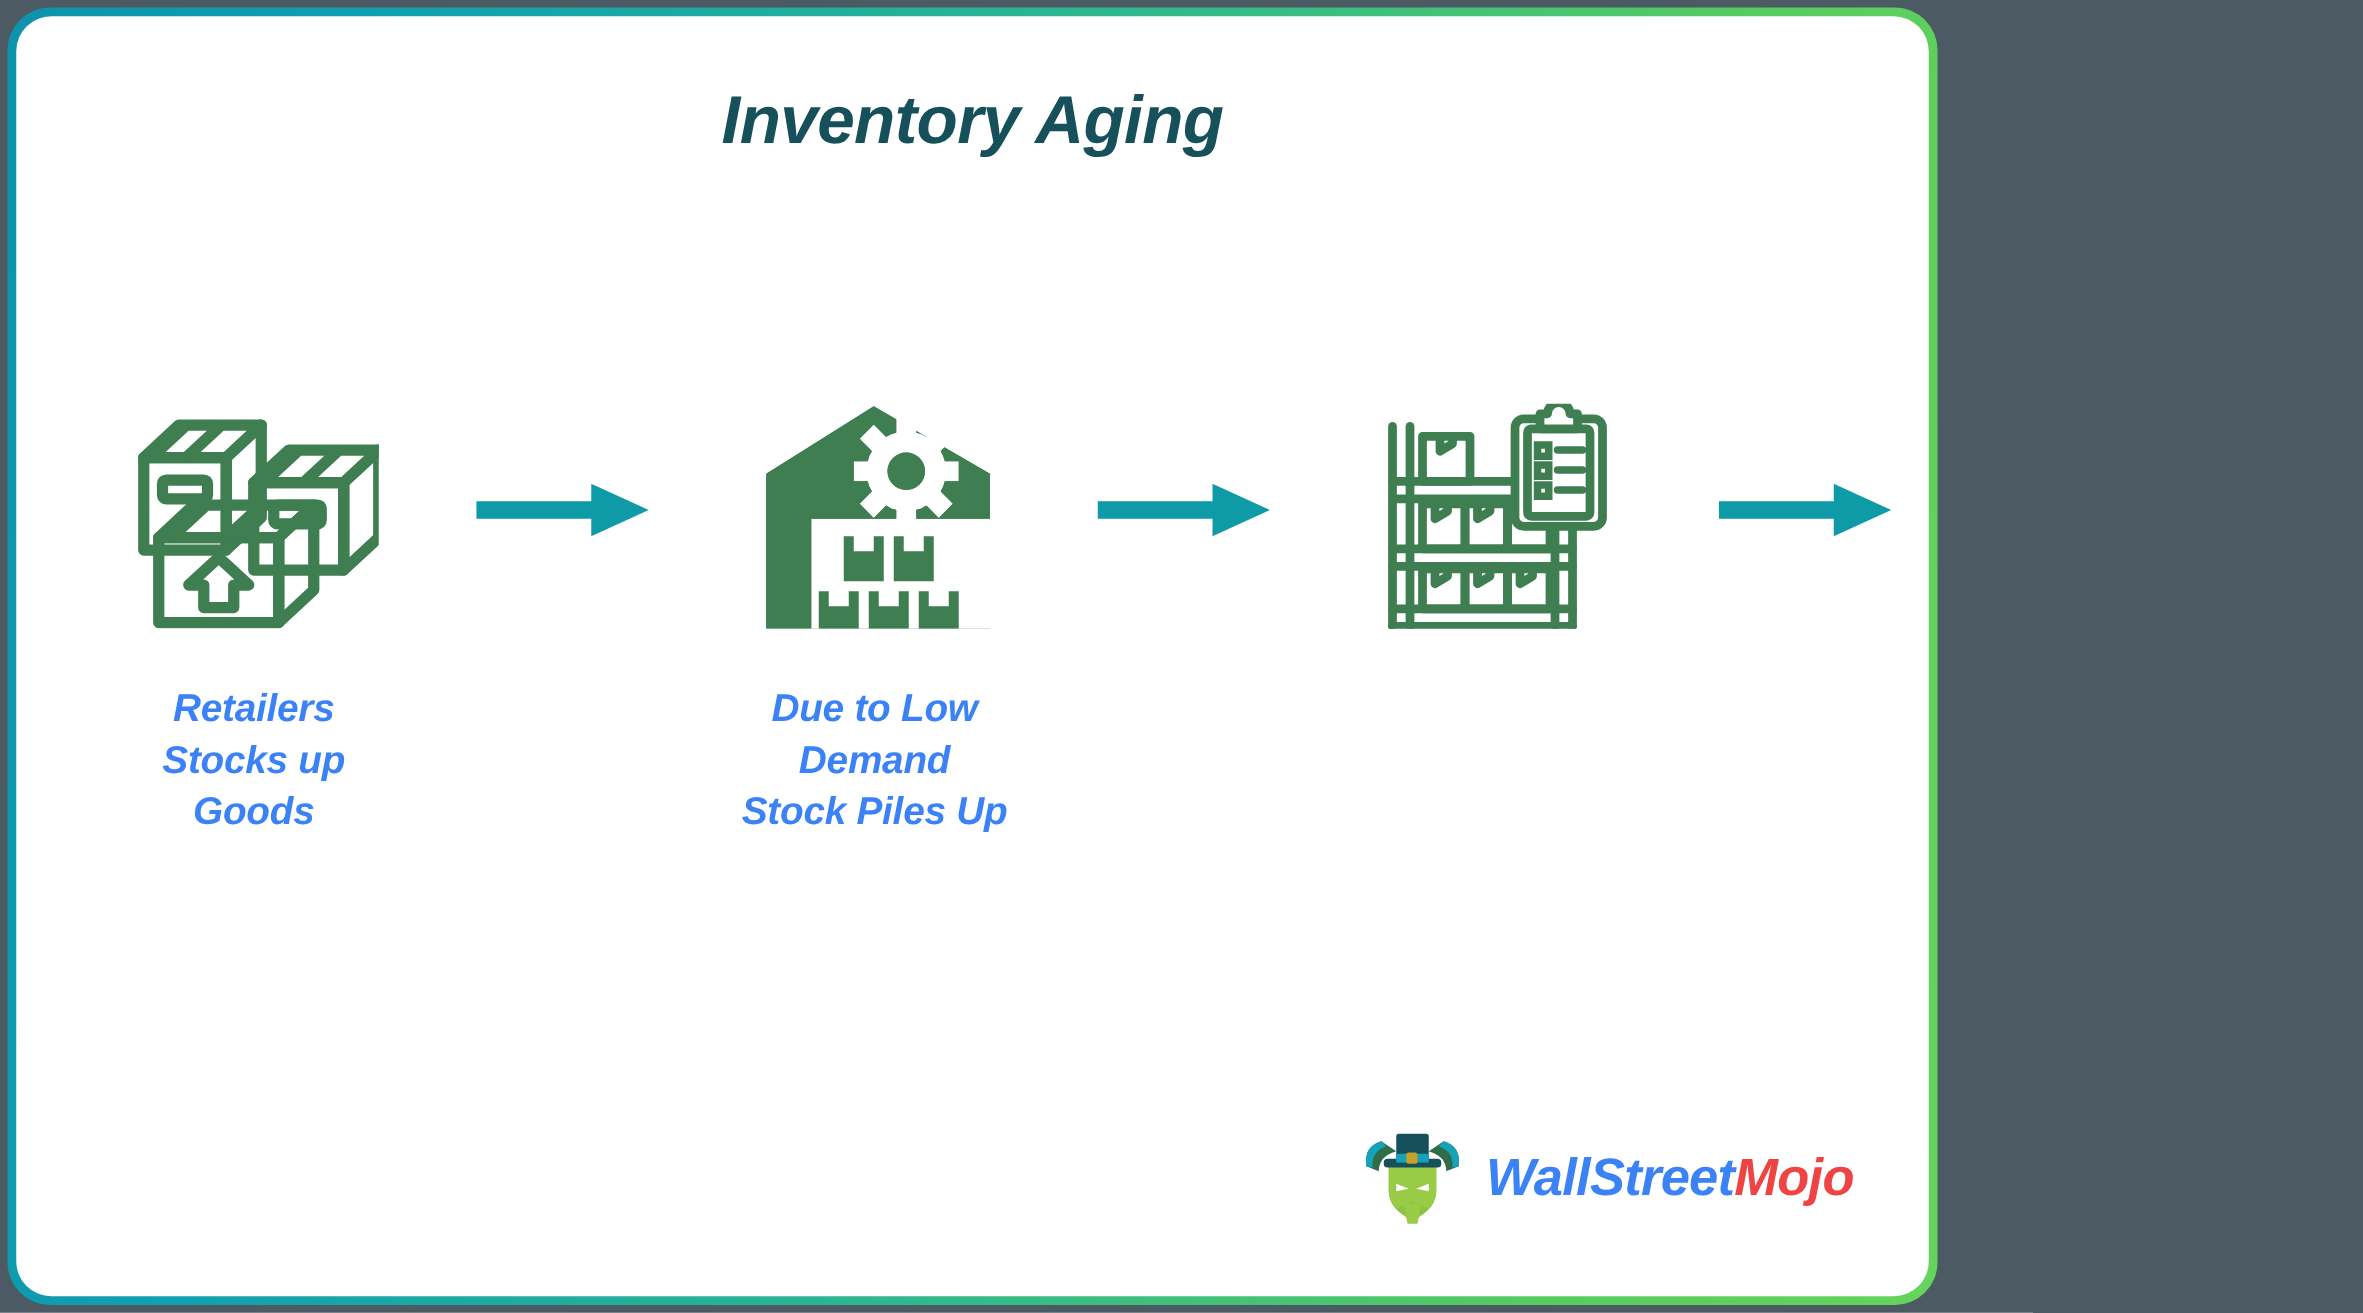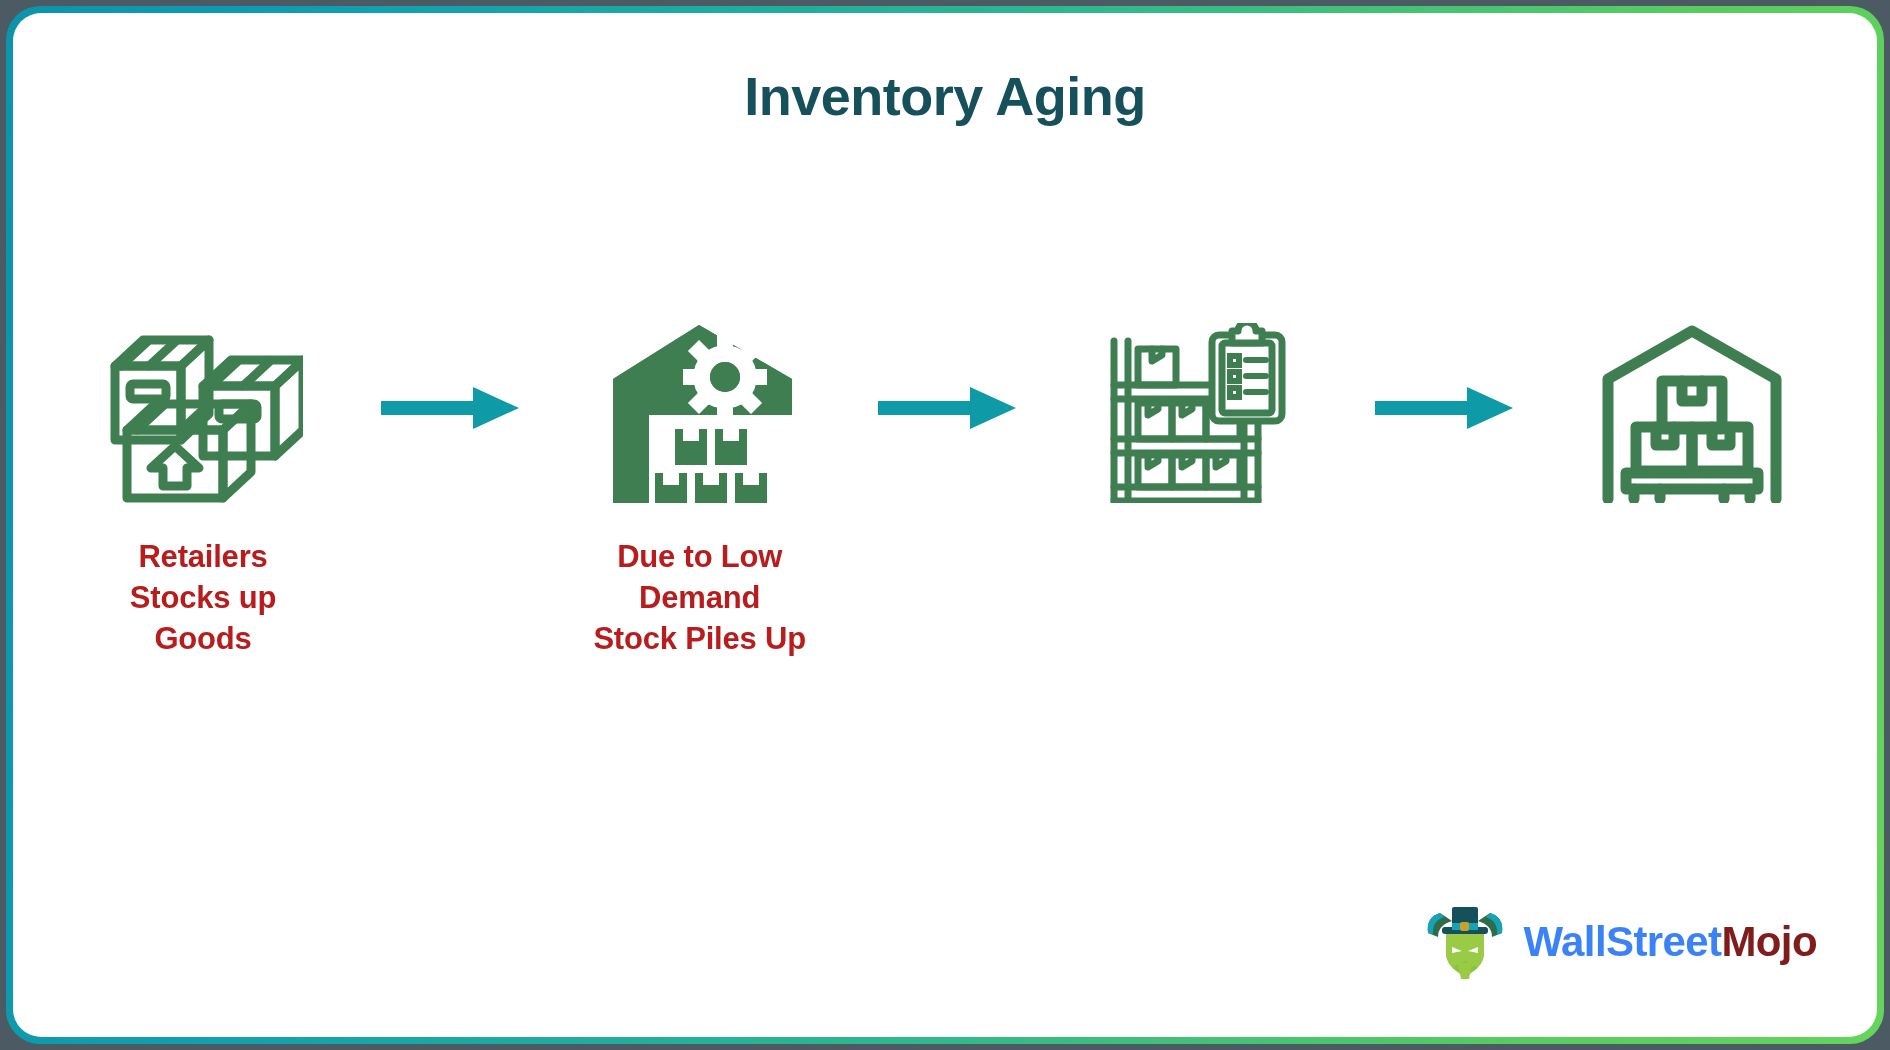--- a/index.html
+++ b/index.html
@@ -12,26 +12,27 @@
     height: 1050px;
     font-family: "Liberation Sans", sans-serif;
     overflow: hidden;
   }
 
   
   .frame {
     position: absolute;
     left: 6px;
     top: 6px;
-    width: 1878px;
+    width: 1544px;
     height: 1038px;
     border-radius: 34px;
     background: linear-gradient(100deg, #0d93ab 0%, #10a0b0 18%, #2fb78e 52%, #57cc5f 82%, #66d45c 100%);
     padding: 7px;
     box-sizing: border-box;
+    font-style: italic;
   }
   .canvas {
     position: relative;
     width: 100%;
     height: 100%;
     background: #ffffff;
     border-radius: 28px;
     overflow: hidden;
   }
 
@@ -64,26 +65,26 @@
     flex-direction: column;
     align-items: center;
   }
   .icon-box {
     height: 190px;
     display: flex;
     align-items: flex-end;
     justify-content: center;
   }
   .step-label {
-    margin-top: 34px;
+    margin-top: 44px;
     text-align: center;
     font-size: 31px;
     font-weight: bold;
     line-height: 1.32;
-    color: #b91c1c;
+    color: #3b82f6;
     letter-spacing: -0.2px;
     white-space: pre-line;
   }
 
   
   .arrow-cell {
     width: 150px;
     height: 190px;
     display: flex;
     align-items: center;
@@ -100,21 +101,21 @@
     align-items: center;
     gap: 16px;
   }
   .logo-text {
     font-size: 42px;
     font-weight: bold;
     letter-spacing: -0.6px;
     line-height: 1;
   }
   .logo-text .t1 { color: #3b82f6; }
-  .logo-text .t2 { color: #7f1d1d; }
+  .logo-text .t2 { color: #ef4444; }
 </style>
 </head>
 <body>
 
 <div class="frame">
   <div class="canvas">
 
     <div class="title">Inventory Aging</div>
 
     <div class="flow">

